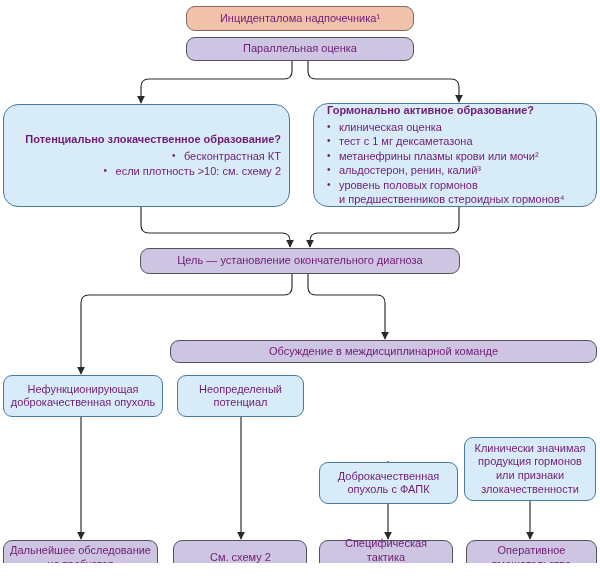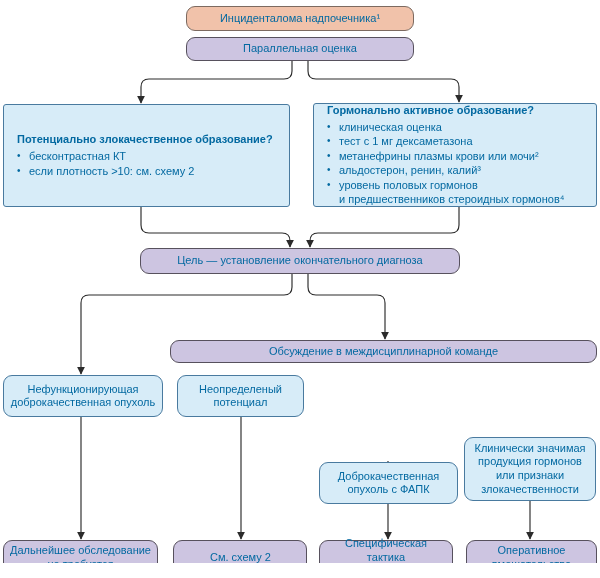--- a/index.html
+++ b/index.html
@@ -1,38 +1,38 @@
 <!DOCTYPE html>
 <html><head>
 <meta charset="utf-8">
 <style>
   html,body{margin:0;padding:0;background:#ffffff;}
   .stage{
     position:relative;width:600px;height:563px;background:#ffffff;
-    font-family:"Liberation Sans", sans-serif;color:#0369a1;overflow:hidden;
+    font-family:"Liberation Sans", sans-serif;color:#701a75;overflow:hidden;
   }
   svg.connectors{position:absolute;left:0;top:0;width:600px;height:578px;}
   .node{
     position:absolute;box-sizing:border-box;display:flex;align-items:center;justify-content:center;
     text-align:center;font-size:11px;line-height:1.22;border-radius:9px;padding:2px 6px;
   }
   .salmon{background:#f1c2aa;border:1.4px solid #7c6a60;}
   .lavender{background:#cdc5e1;border:1.3px solid #57515d;}
   .blue{background:#d7ecf8;border:1.5px solid #497a9f;}
   .detail{
     flex-direction:column;align-items:flex-start;justify-content:center;text-align:left;
-    padding:6px 8px 6px 13px;border-radius:3px;
+    padding:6px 8px 6px 13px;border-radius:15px;
   }
   .detail-title{font-weight:bold;margin-bottom:3px;}
   .bullet{display:flex;align-items:flex-start;line-height:1.3;}
   .bullet .dot{width:12px;flex:0 0 12px;text-align:left;font-size:10px;line-height:1.45;}
   .bullet .btxt{white-space:pre-line;}
   .n-top{left:186px;top:6px;width:228px;height:25px;}
   .n-parallel{left:186px;top:37px;width:228px;height:24px;}
-  .n-left{left:3px;top:104px;width:287px;height:103px;}
+  .n-left{left:3px;top:104px;width:287px;height:103px;align-items:flex-end;}
   .n-right{left:313px;top:103px;width:284px;height:104px;}
   .n-goal{left:140px;top:248px;width:320px;height:26px;justify-content:center;}
   .n-disc{left:170px;top:340px;width:427px;height:23px;}
   .n-cat1{left:3px;top:375px;width:160px;height:42px;}
   .n-cat2{left:177px;top:375px;width:127px;height:42px;}
   .n-cat3{left:319px;top:419px;width:139px;height:42px;margin-top:43px;}
   .n-cat4{left:464px;top:437px;width:132px;height:64px;line-height:1.25;}
   .n-out1{left:3px;top:540px;width:155px;height:35px;}
   .n-out2{left:173px;top:540px;width:134px;height:35px;padding-left:7px;}
   .n-out3{left:319px;top:540px;width:134px;height:35px;padding:2px 32px;}

